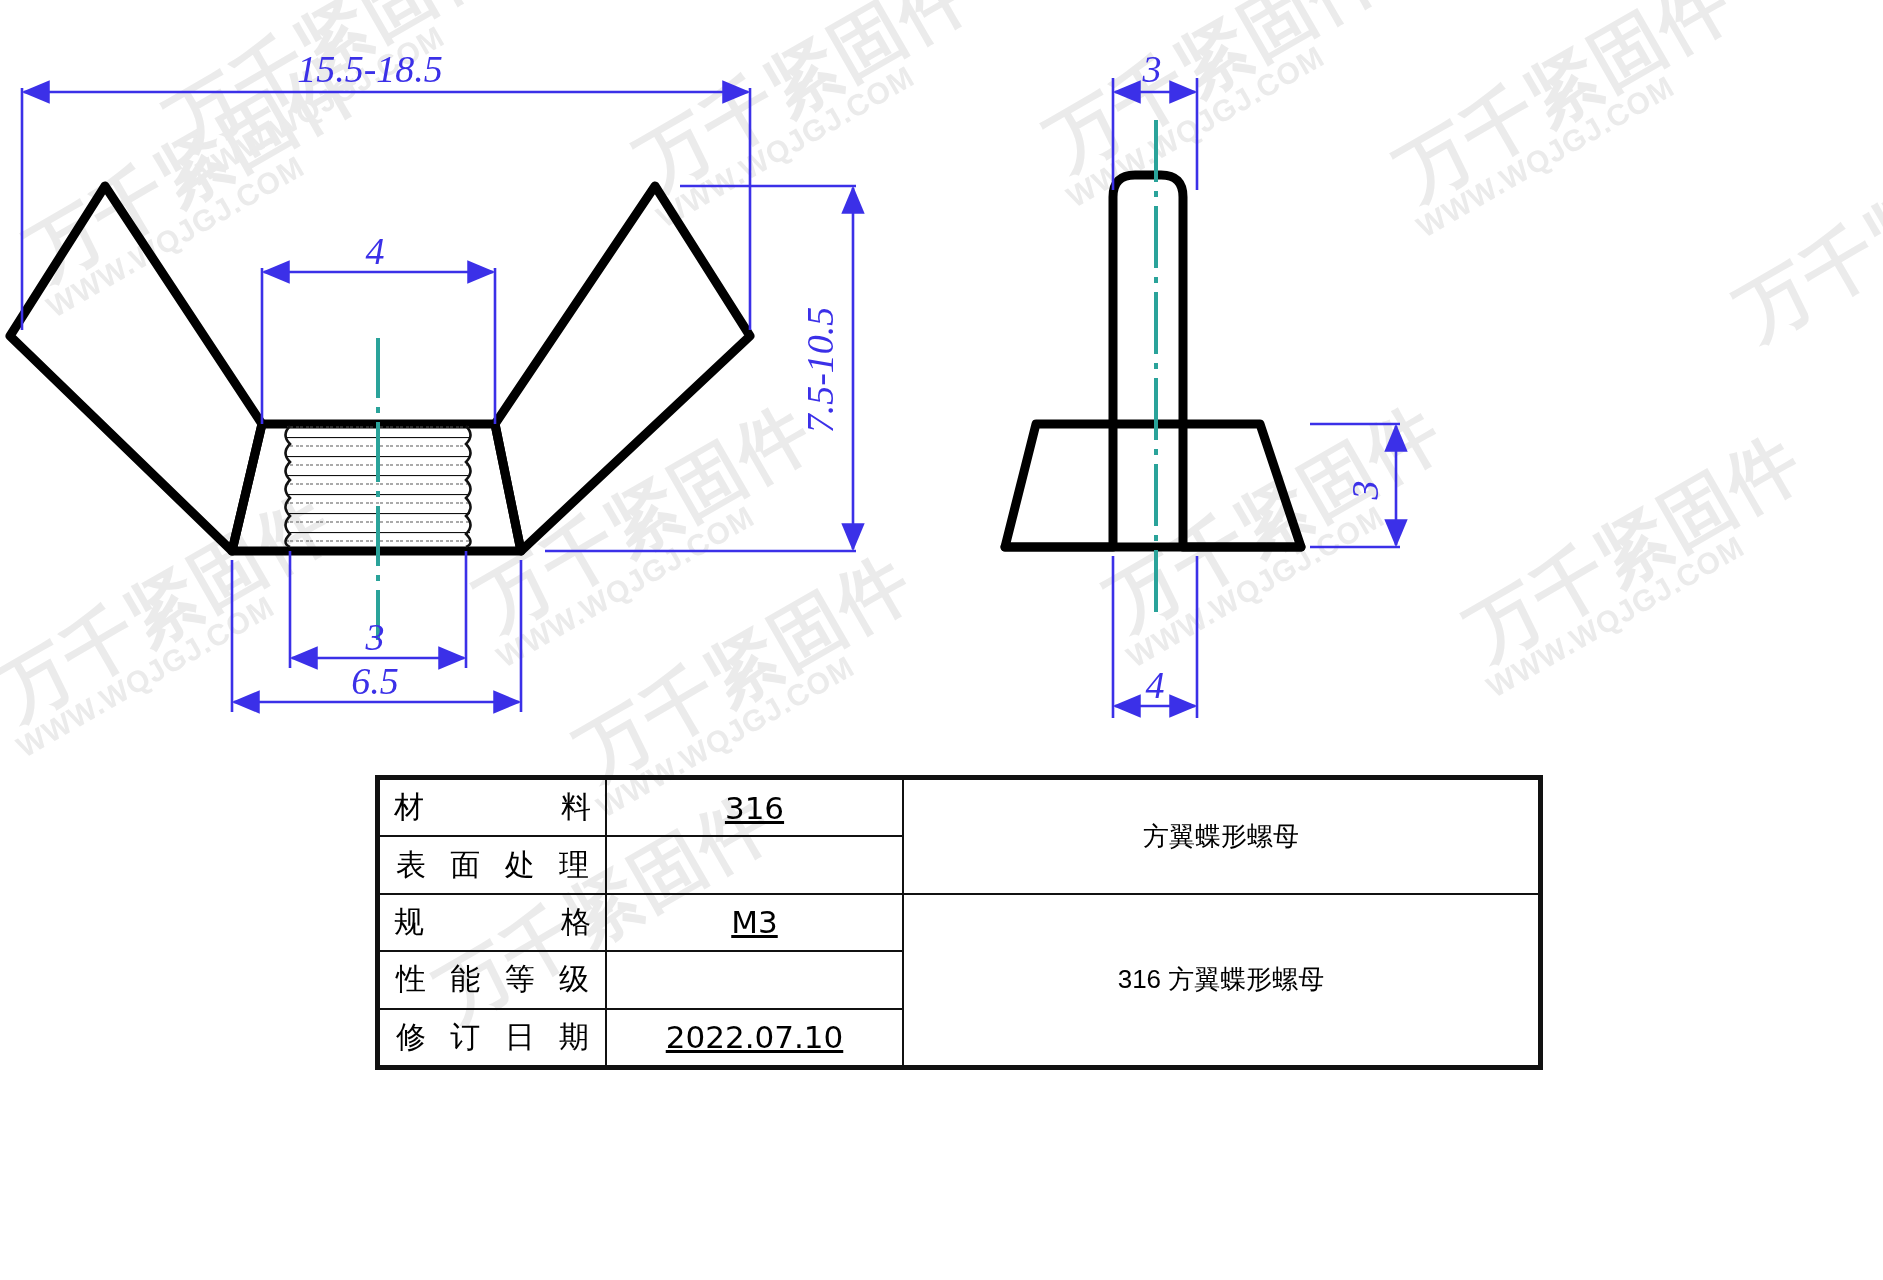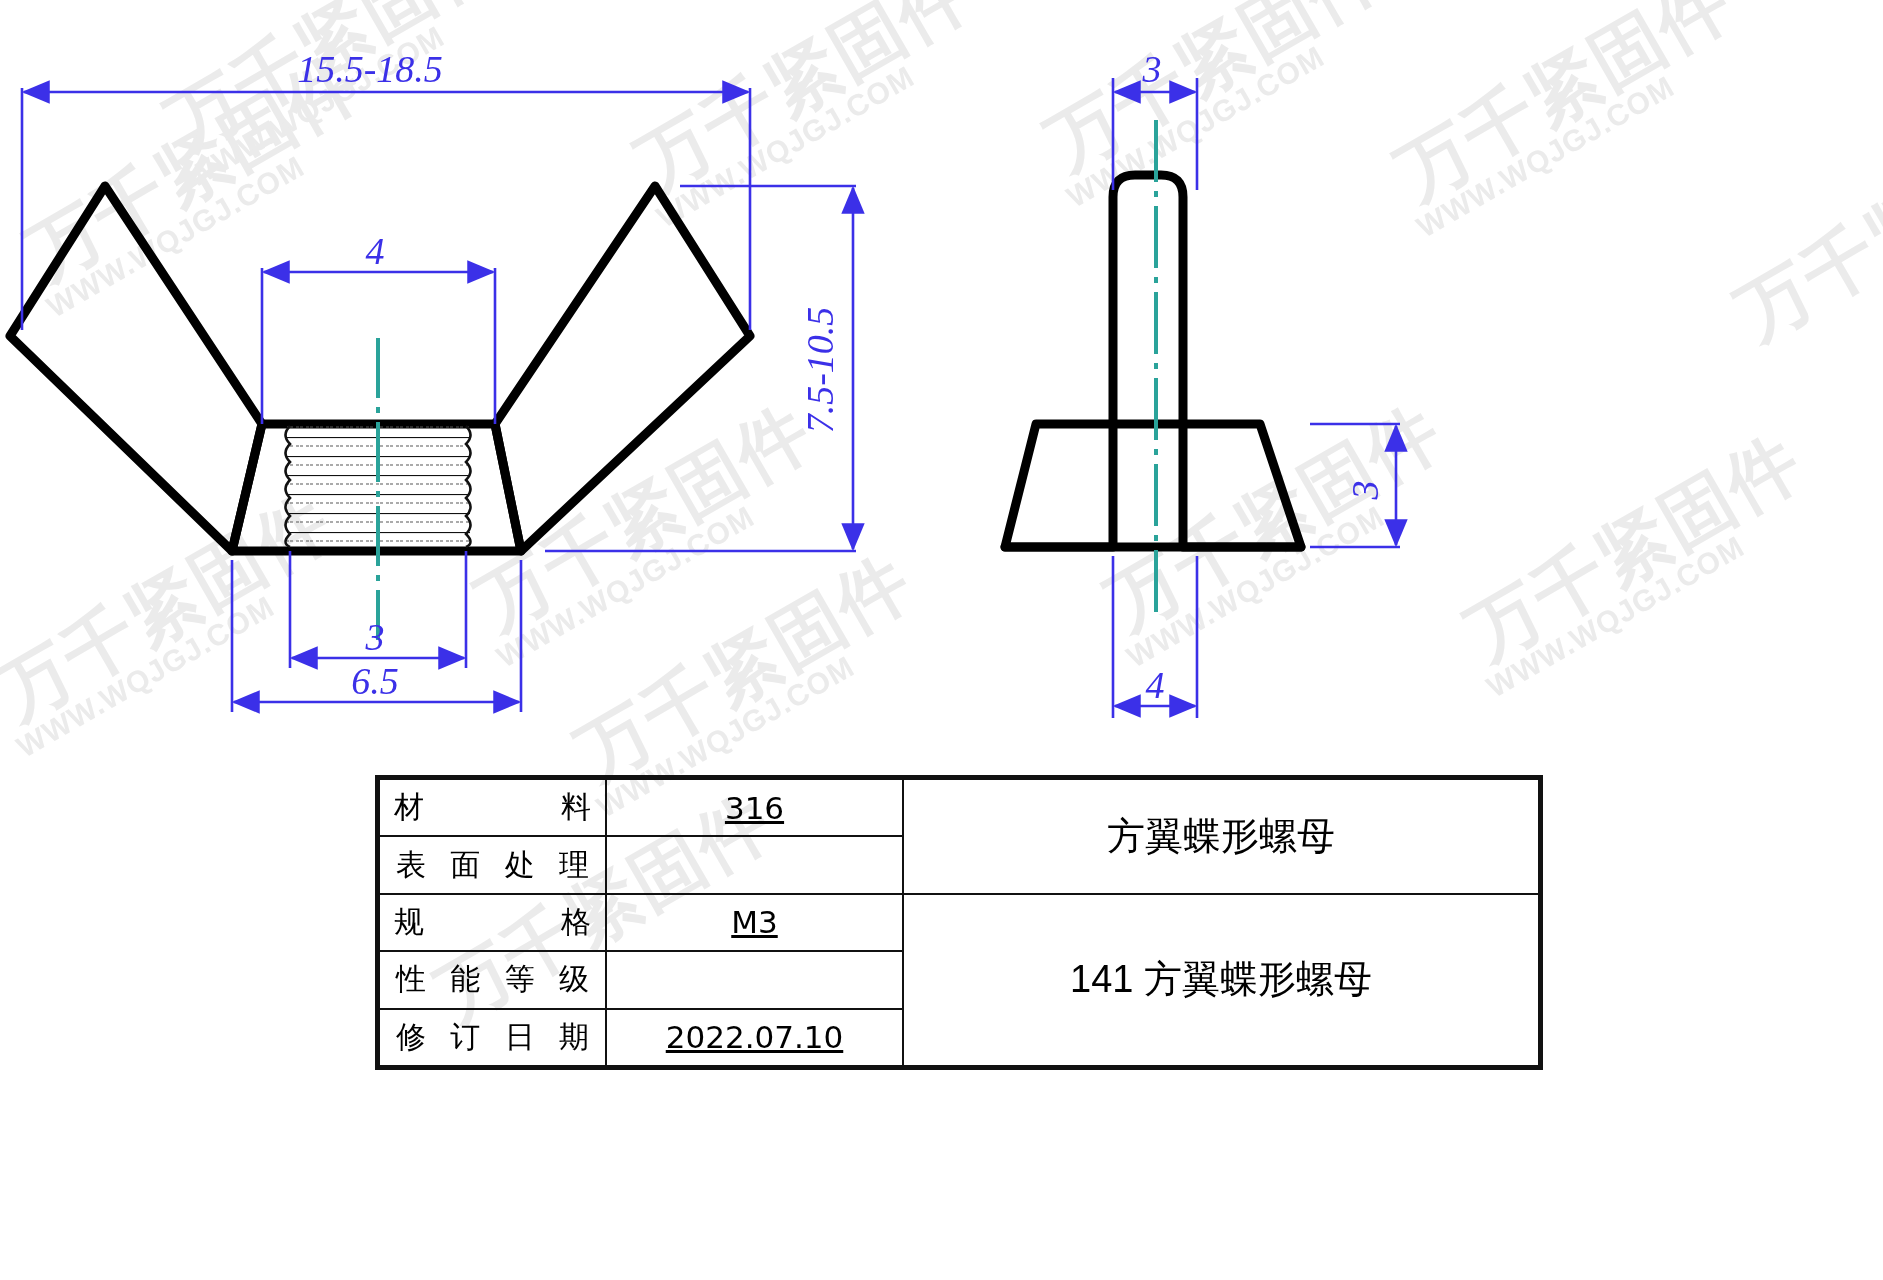--- a/index.html
+++ b/index.html
@@ -21,21 +21,21 @@
 
   
   #title-block{
     position:absolute;left:375px;top:775px;width:1168px;height:295px;
     border:3px solid #111;box-sizing:border-box;background:transparent;
   }
   table.tb{border-collapse:collapse;width:100%;height:100%;table-layout:fixed;}
   table.tb td{border:2px solid #111;padding:0;text-align:center;vertical-align:middle;}
   td.lbl{width:225px;font-size:30px;letter-spacing:0;}
   td.val{width:295px;font-size:31px;}
-  td.name{width:auto;font-size:38px;}
+  td.name{width:auto;font-size:26px;}
   .lbl-inner{display:flex;justify-content:space-between;padding:0 14px;font-size:30px;}
   .lbl-inner.c4{padding:0 16px;}
   .lbl-inner span{display:inline-block;}
   .num{font-family:"DejaVu Sans",sans-serif;text-decoration:underline;}
 </style>
 </head>
 <body>
 
 <div id="sheet">
 
@@ -192,21 +192,21 @@
       </tr>
 
       <tr>
         <td class="lbl">
           <div class="lbl-inner">
             <span>规</span>
             <span>格</span>
           </div>
         </td>
         <td class="val num">M3</td>
-        <td class="name" rowspan="3">141 方翼蝶形螺母</td>
+        <td class="name" rowspan="3">316 方翼蝶形螺母</td>
       </tr>
 
       <tr>
         <td class="lbl">
           <div class="lbl-inner c4">
             <span>性</span>
             <span>能</span>
             <span>等</span>
             <span>级</span>
           </div>

